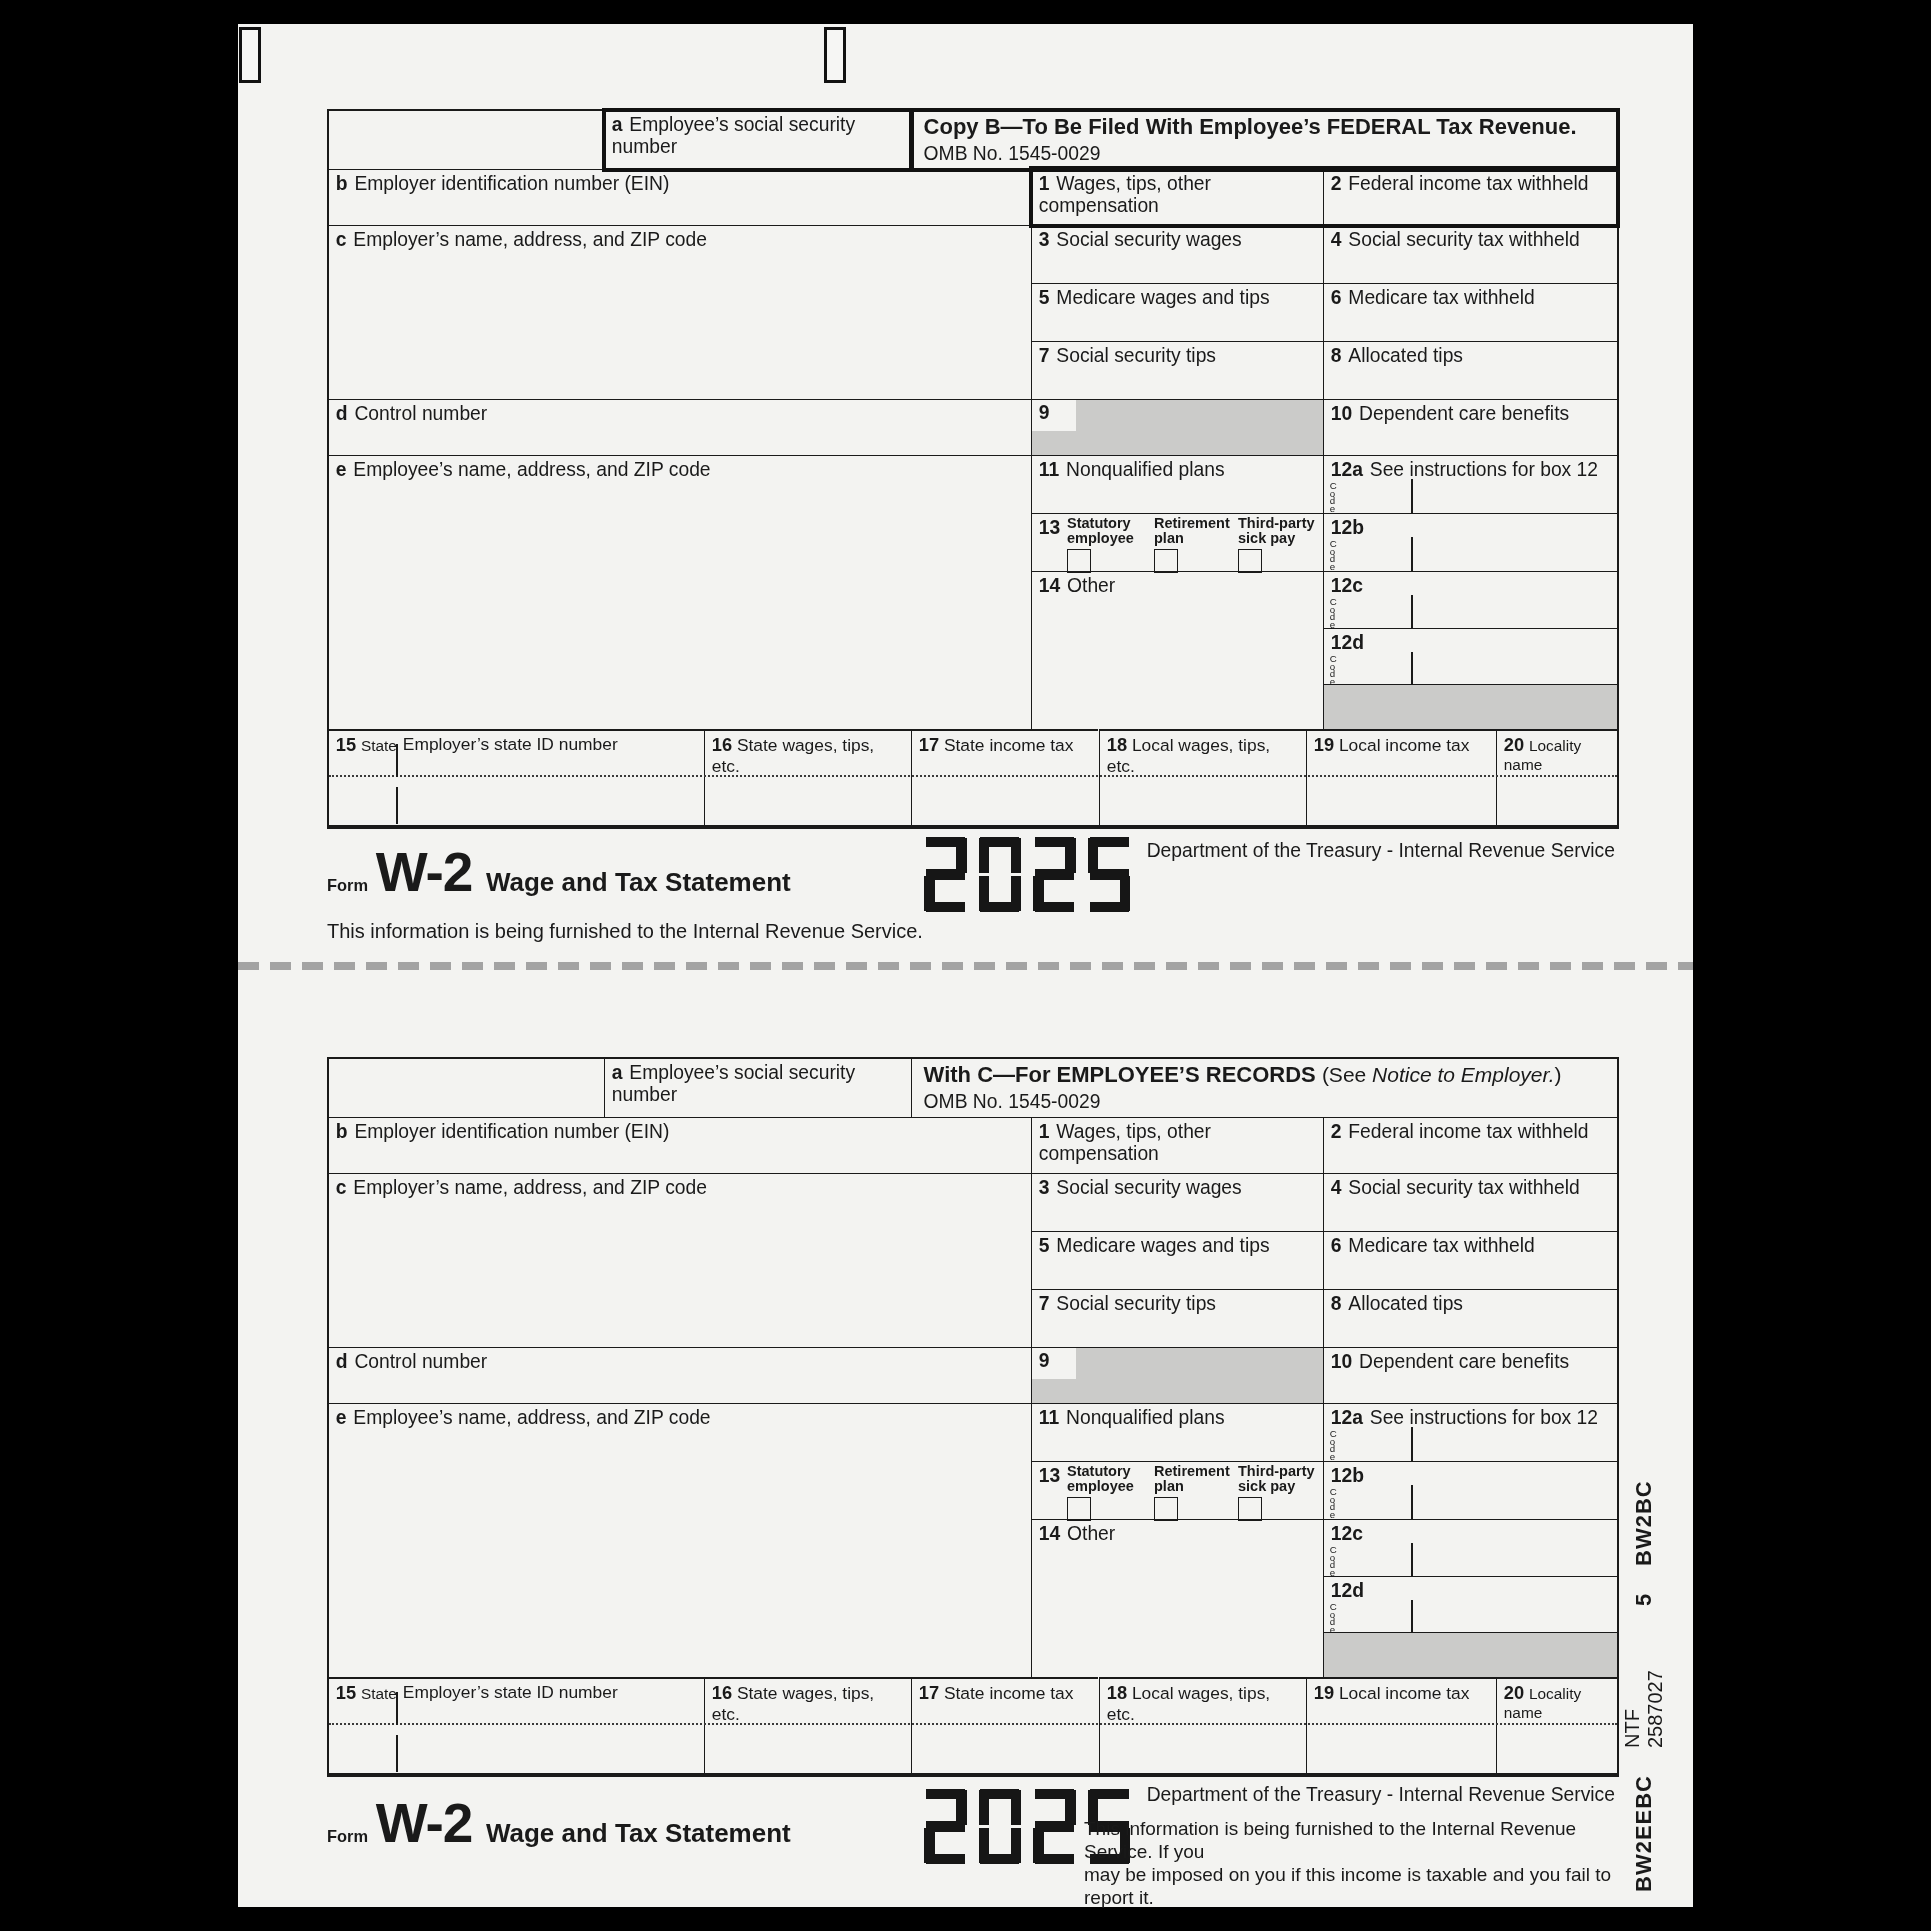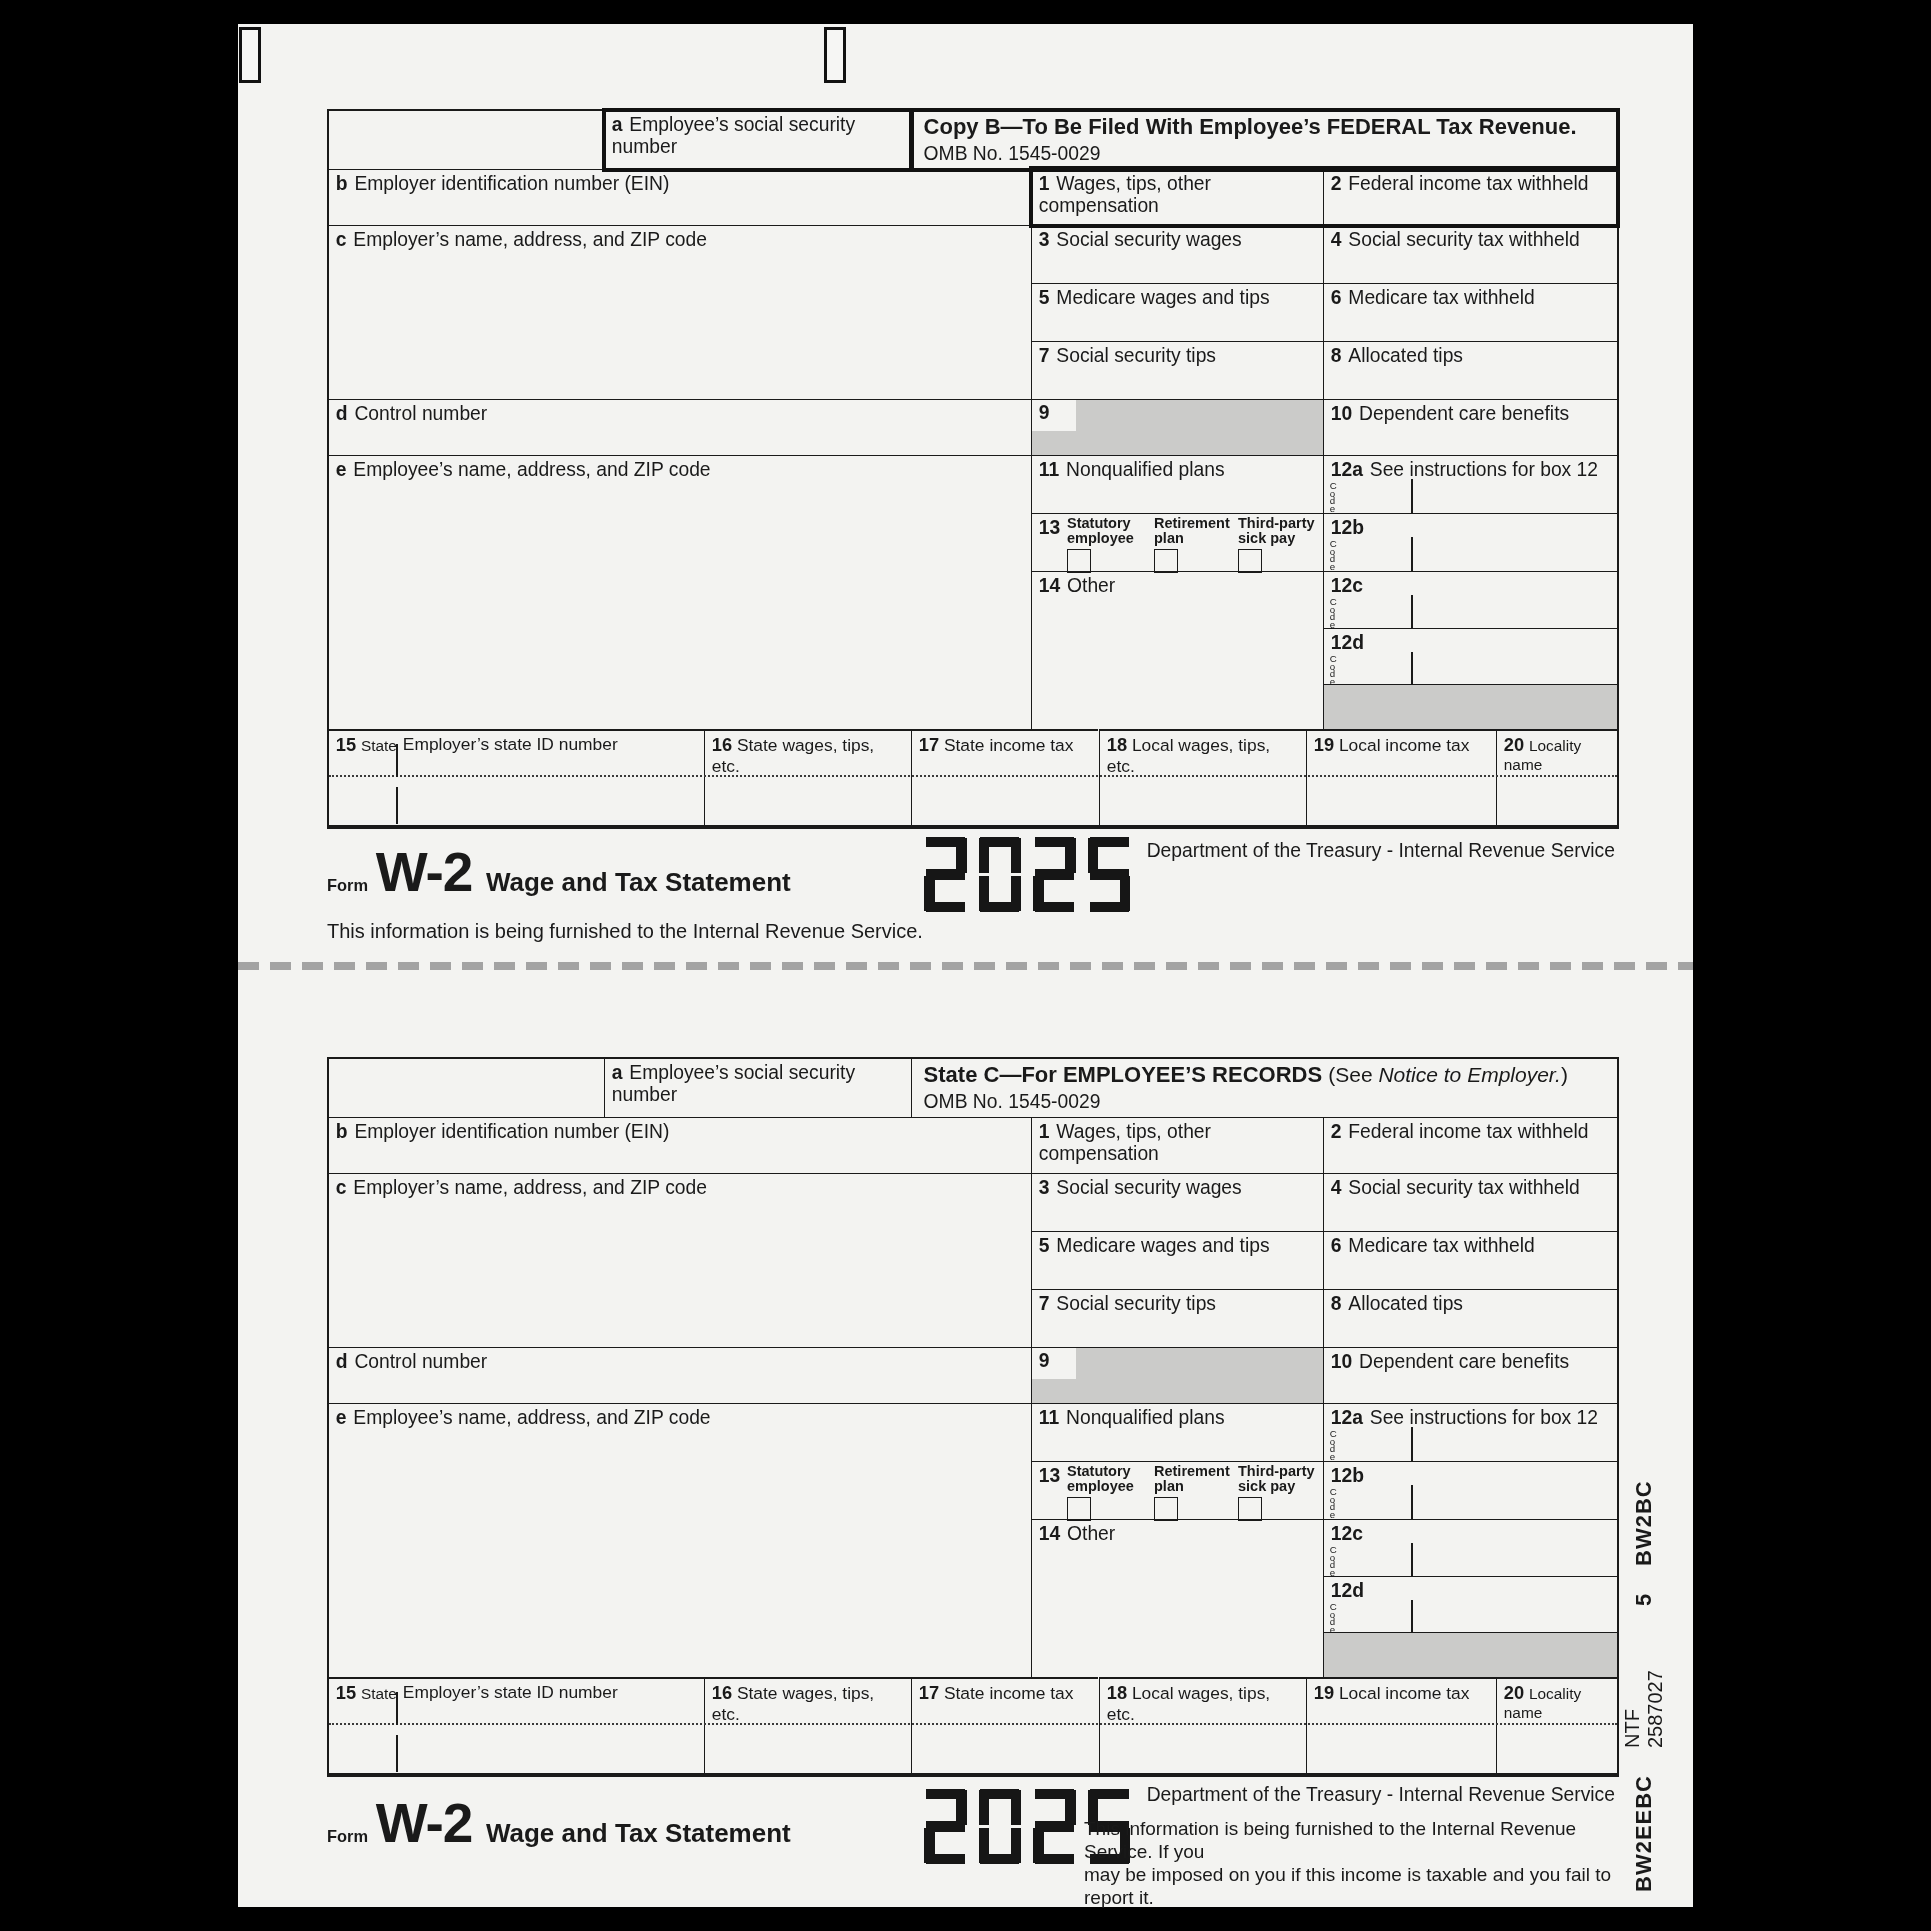--- a/index.html
+++ b/index.html
@@ -254,21 +254,21 @@
   </div>
 
   <div class="perf"></div>
 
   <div class="w2" style="left:89px;top:1033px">
     <div class="cell nbt nbl" style="left:0;top:0;width:275px;height:58px"></div>
     <div class="cell nbt" style="left:275px;top:0;width:307px;height:58px">
       <span class="lt">a</span><span class="lb">Employee’s social security number</span>
     </div>
     <div class="cell nbt" style="left:582px;top:0;width:706px;height:58px;padding-left:11.6px">
-      <div class="hd1"><span>State C—For EMPLOYEE’S RECORDS </span><span class="rg" style="font-size:21px"><span>(See </span><span class="it">Notice to Employer.</span><span>)</span></span></div>
+      <div class="hd1"><span>With C—For EMPLOYEE’S RECORDS </span><span class="rg" style="font-size:21px"><span>(See </span><span class="it">Notice to Employer.</span><span>)</span></span></div>
       <div class="hd2">OMB No. 1545-0029</div>
     </div>
     <div class="cell nbl" style="left:0;top:58px;width:702px;height:56px">
       <span class="lt">b</span><span class="lb">Employer identification number (EIN)</span>
     </div>
     <div class="cell" style="left:702px;top:58px;width:293px;height:56px">
       <span class="num">1</span><span class="lb">Wages, tips, other compensation</span>
     </div>
     <div class="cell" style="left:994px;top:58px;width:294px;height:56px">
       <span class="num">2</span><span class="lb">Federal income tax withheld</span>

